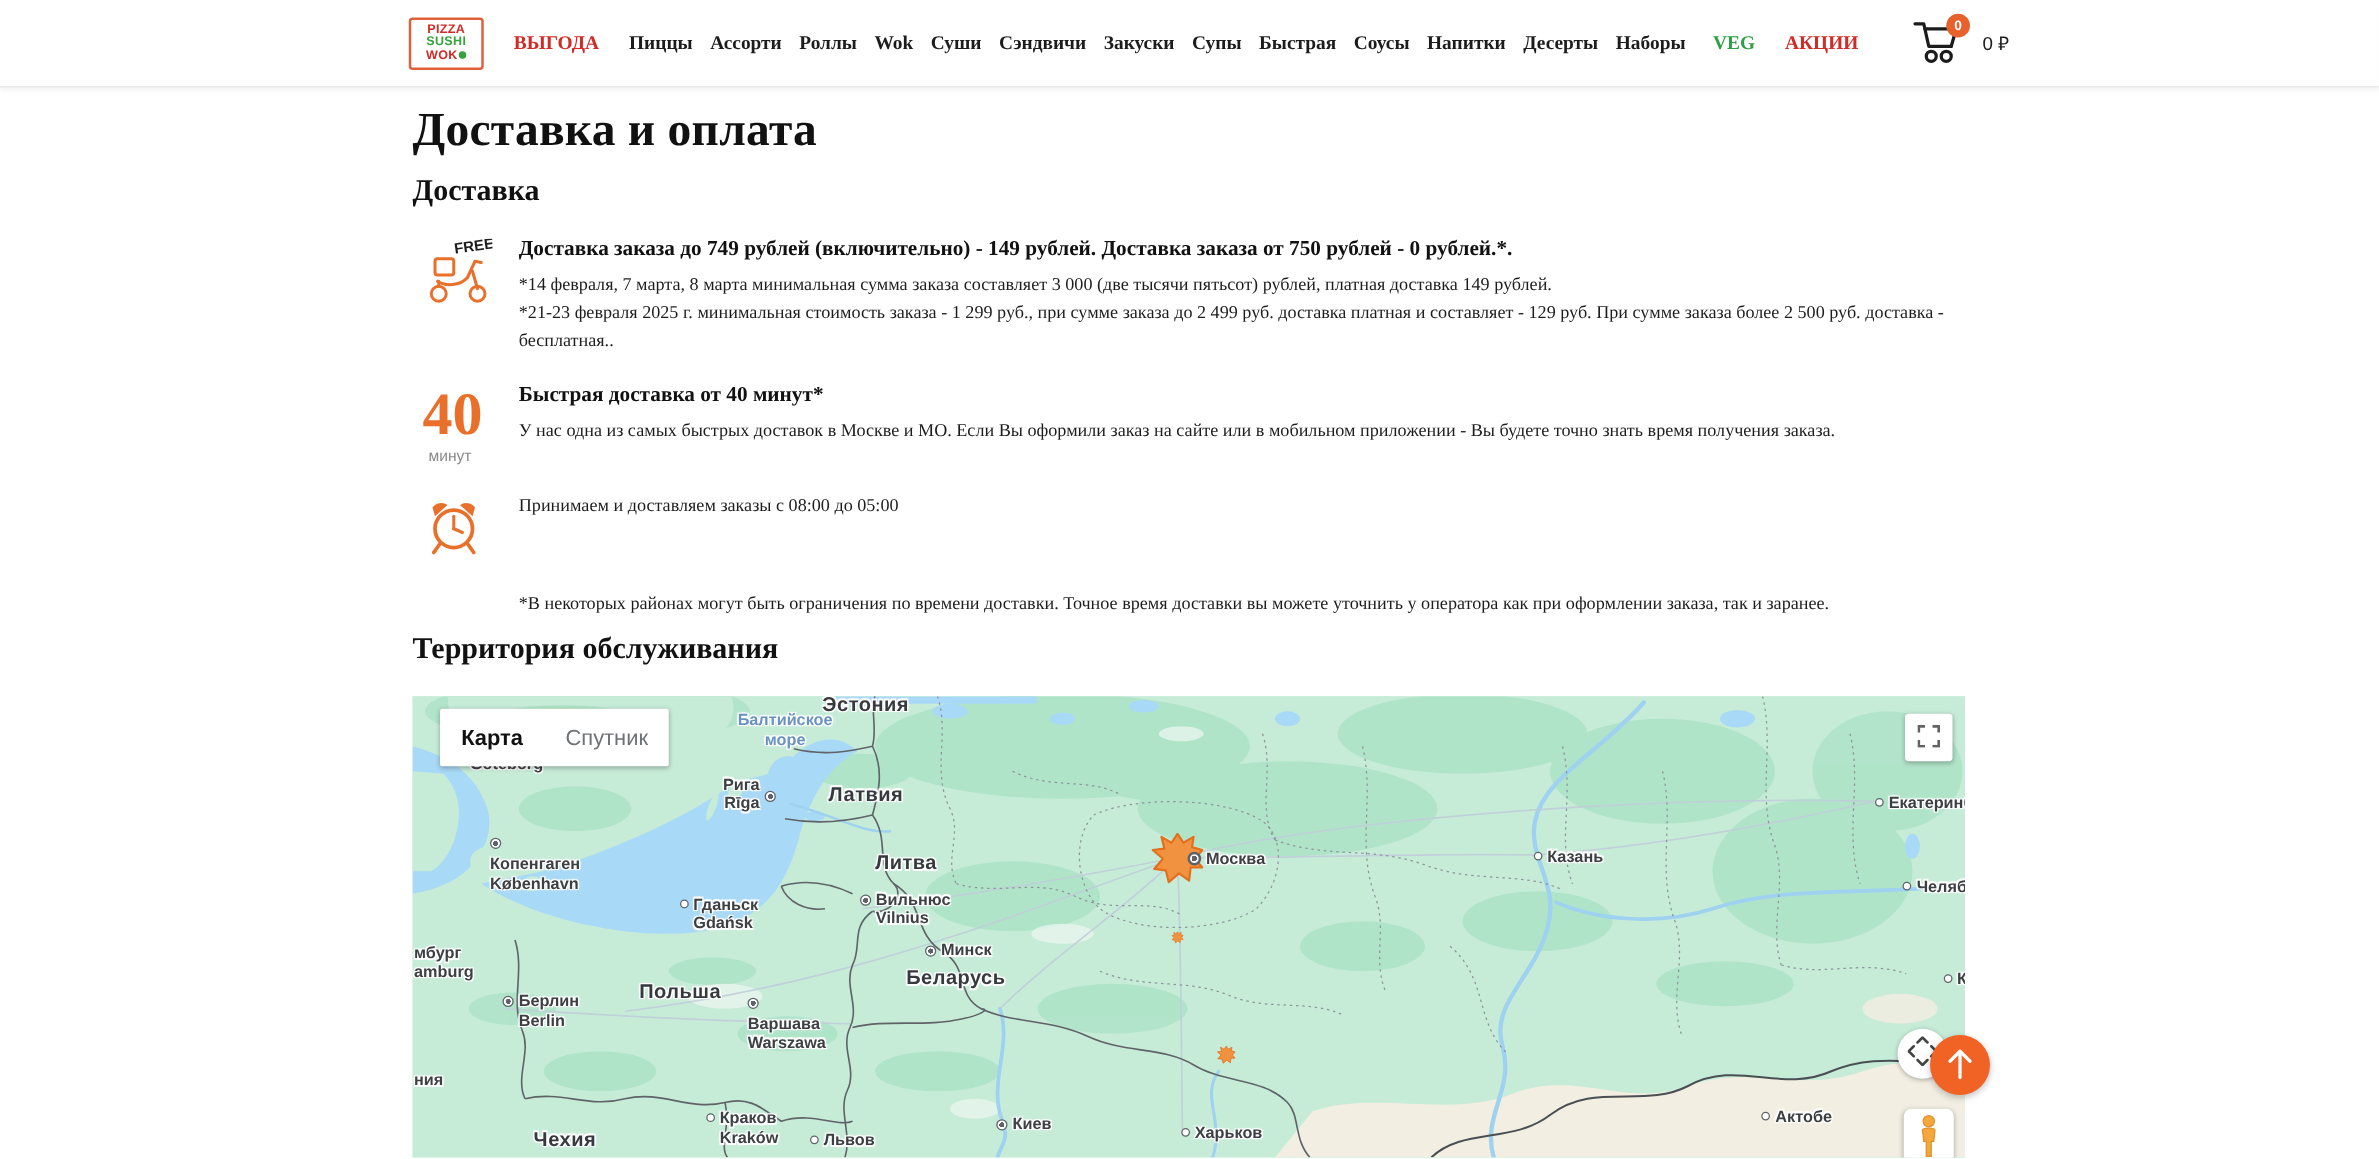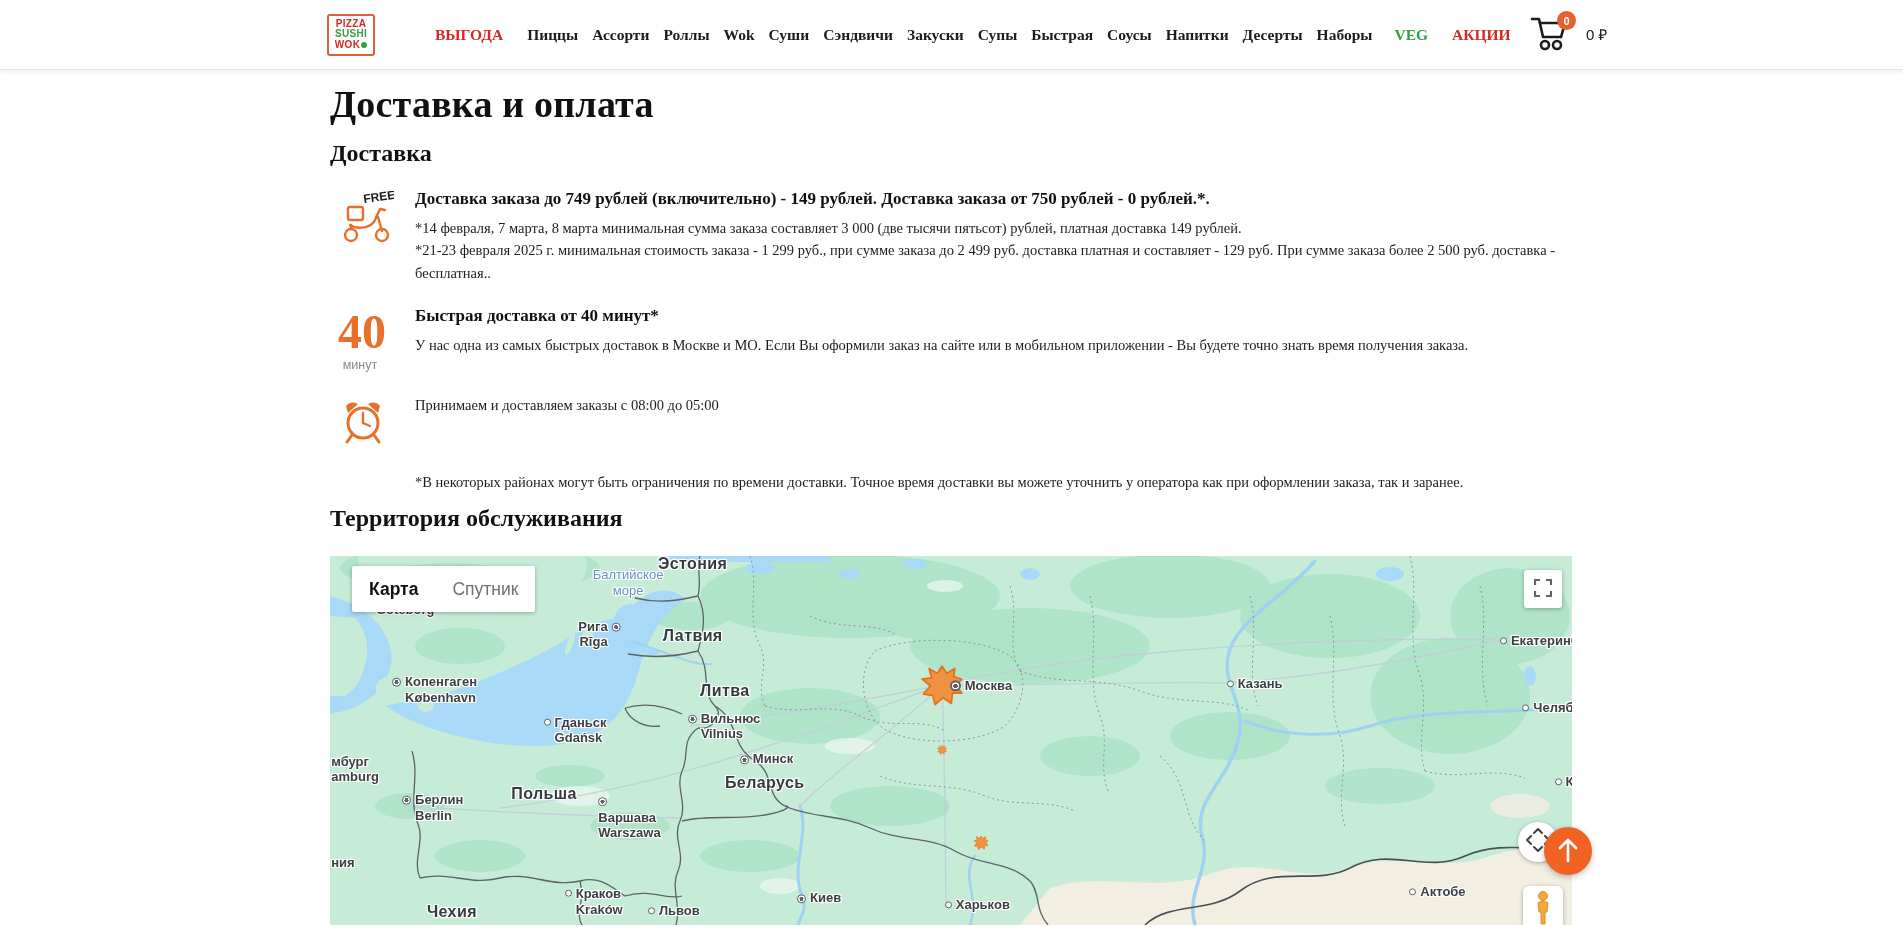--- a/index.html
+++ b/index.html
@@ -3,24 +3,24 @@
 <meta charset="utf-8">
 <style>
   * { margin:0; padding:0; box-sizing:border-box; }
   html,body { width:1903px; height:927px; overflow:hidden; background:#fff;
     font-family:"Liberation Serif", serif; }
 
   
   .header { position:relative; height:70px; background:#fff;
     border-bottom:1px solid #e3e3e3; box-shadow:0 3px 4px rgba(0,0,0,.05);
     display:flex; align-items:center; padding-left:327px; z-index:50; }
-  .logo-box { width:48px; height:42px; border:2px solid #e0603c; border-radius:3px;
+  .logo-box { width:60px; height:42px; border:2px solid #e0603c; border-radius:3px;
     display:flex; flex-direction:column; align-items:center; justify-content:center;
     line-height:1.02; font-weight:bold; font-size:10px; letter-spacing:.3px;
-    font-family:"Liberation Sans",sans-serif; margin-right:60px; cursor:pointer; }
+    font-family:"Liberation Sans",sans-serif; margin-right:24px; cursor:pointer; }
   .logo-l1,.logo-l3 { color:#d22a24; }
   .logo-l2 { color:#3aa13f; }
   .logo-l3 { position:relative; }
   .logo-r { display:inline-block; width:6px; height:6px; background:#3aa13f; border-radius:50%;
     vertical-align:middle; margin-left:1px; }
   nav { display:flex; align-items:center; }
   .nav-item { text-decoration:none; color:#1c1c1c; font-weight:bold; font-size:15.5px;
     margin-right:14px; white-space:nowrap; cursor:pointer; }
   .nav-item.accent-red { color:#d22a24; }
   .nav-item.accent-green { color:#2f9e44; }
@@ -54,21 +54,21 @@
     font-family:"Liberation Sans",sans-serif; }
   .map-canvas svg.geo { position:absolute; inset:0; display:block; }
 
   .map-label { position:absolute; display:flex; gap:4px; white-space:nowrap;
     transform:translate(0,-50%); color:#3d4043;
     text-shadow:-1px -1px 0 #fff,1px -1px 0 #fff,-1px 1px 0 #fff,1px 1px 0 #fff,0 0 3px #fff; }
   .map-label .lines { display:flex; flex-direction:column; line-height:1.18; }
   .kind-city { font-size:13px; font-weight:bold; }
   .kind-partial { font-size:13px; font-weight:bold; }
   .kind-country { font-size:16px; font-weight:bold; color:#36393d; letter-spacing:.4px; }
-  .kind-sea { font-size:13px; color:#6992c2; text-align:center; transform:translate(-50%,0); }
+  .kind-sea { font-size:13px; color:#6992c2; text-align:center; transform:translate(-50%,0);font-weight:bold; }
   .kind-sea .lines { align-items:center; }
   .dot-right { transform:translate(-100%,-50%); }
   .dot-right .marker { order:2; }
   .dot-right .lines { order:1; text-align:right; }
   .marker { flex:none; width:7px; height:7px; border:1.6px solid #5f6368; background:#fff;
     border-radius:50%; margin-top:4px; }
   .marker.capital { width:9px; height:9px; border:1.6px solid #5f6368;
     background:radial-gradient(circle,#5f6368 0 2px,#fff 2.1px); }
   .marker.target { width:11px; height:11px; border:2px solid #5f6368;
     background:radial-gradient(circle,#5f6368 0 2.2px,#fff 2.3px); margin-top:2px; }
@@ -330,33 +330,33 @@
           <div class="map-label kind-country" style="left: 26.4%; top: 2%;">
             <span class="lines">
               <span>Эстония</span>
             </span>
           </div>
           <div class="map-label kind-partial" style="left: 3.7%; top: 14.5%;">
             <span class="lines">
               <span>Goteborg</span>
             </span>
           </div>
-          <div class="map-label kind-city dot-right" style="left: 23.4%; top: 21%;">
+          <div class="map-label kind-city dot-right" style="left: 23.4%; top: 21%; align-items: center;">
             <span class="marker capital"></span>
             <span class="lines">
               <span>Рига</span>
               <span>Rīga</span>
             </span>
           </div>
           <div class="map-label kind-country" style="left: 26.8%; top: 21.5%;">
             <span class="lines">
               <span>Латвия</span>
             </span>
           </div>
-          <div class="map-label kind-city" style="left: 5%; top: 36%;">
+          <div class="map-label kind-city" style="left: 5%; top: 36%; flex-direction: column;">
             <span class="marker capital"></span>
             <span class="lines">
               <span>Копенгаген</span>
               <span>København</span>
             </span>
           </div>
           <div class="map-label kind-country" style="left: 29.8%; top: 36.5%;">
             <span class="lines">
               <span>Литва</span>
             </span>

